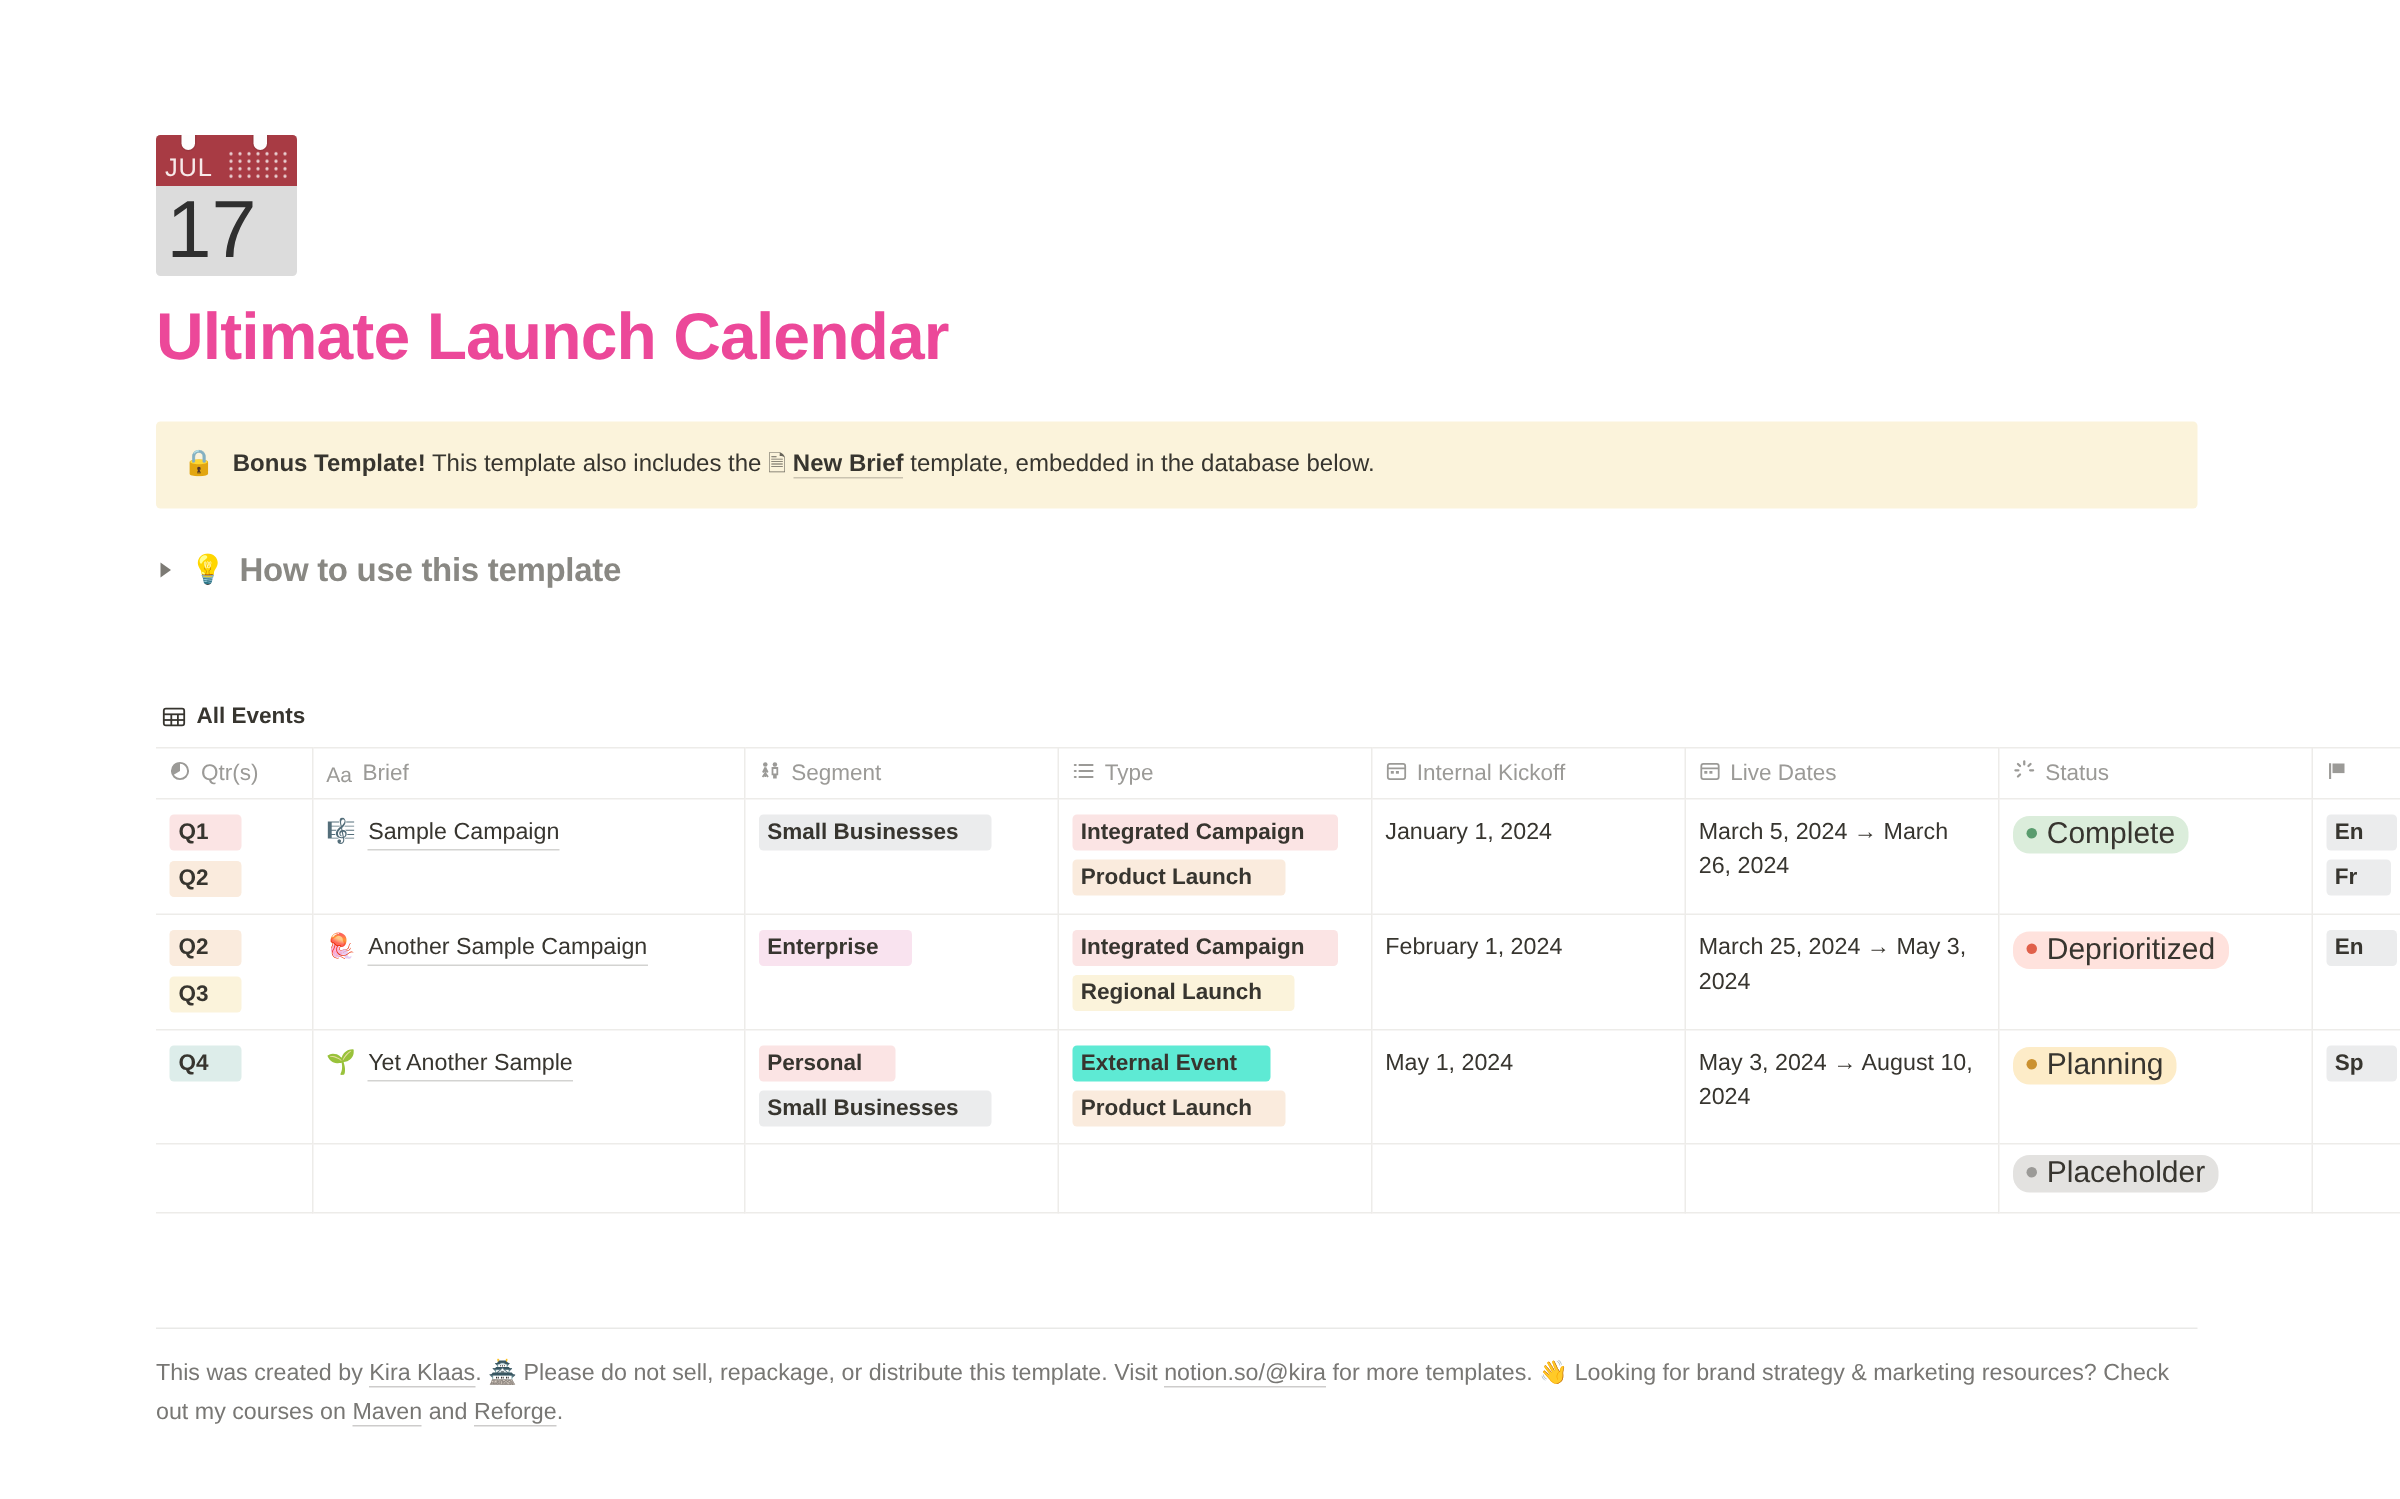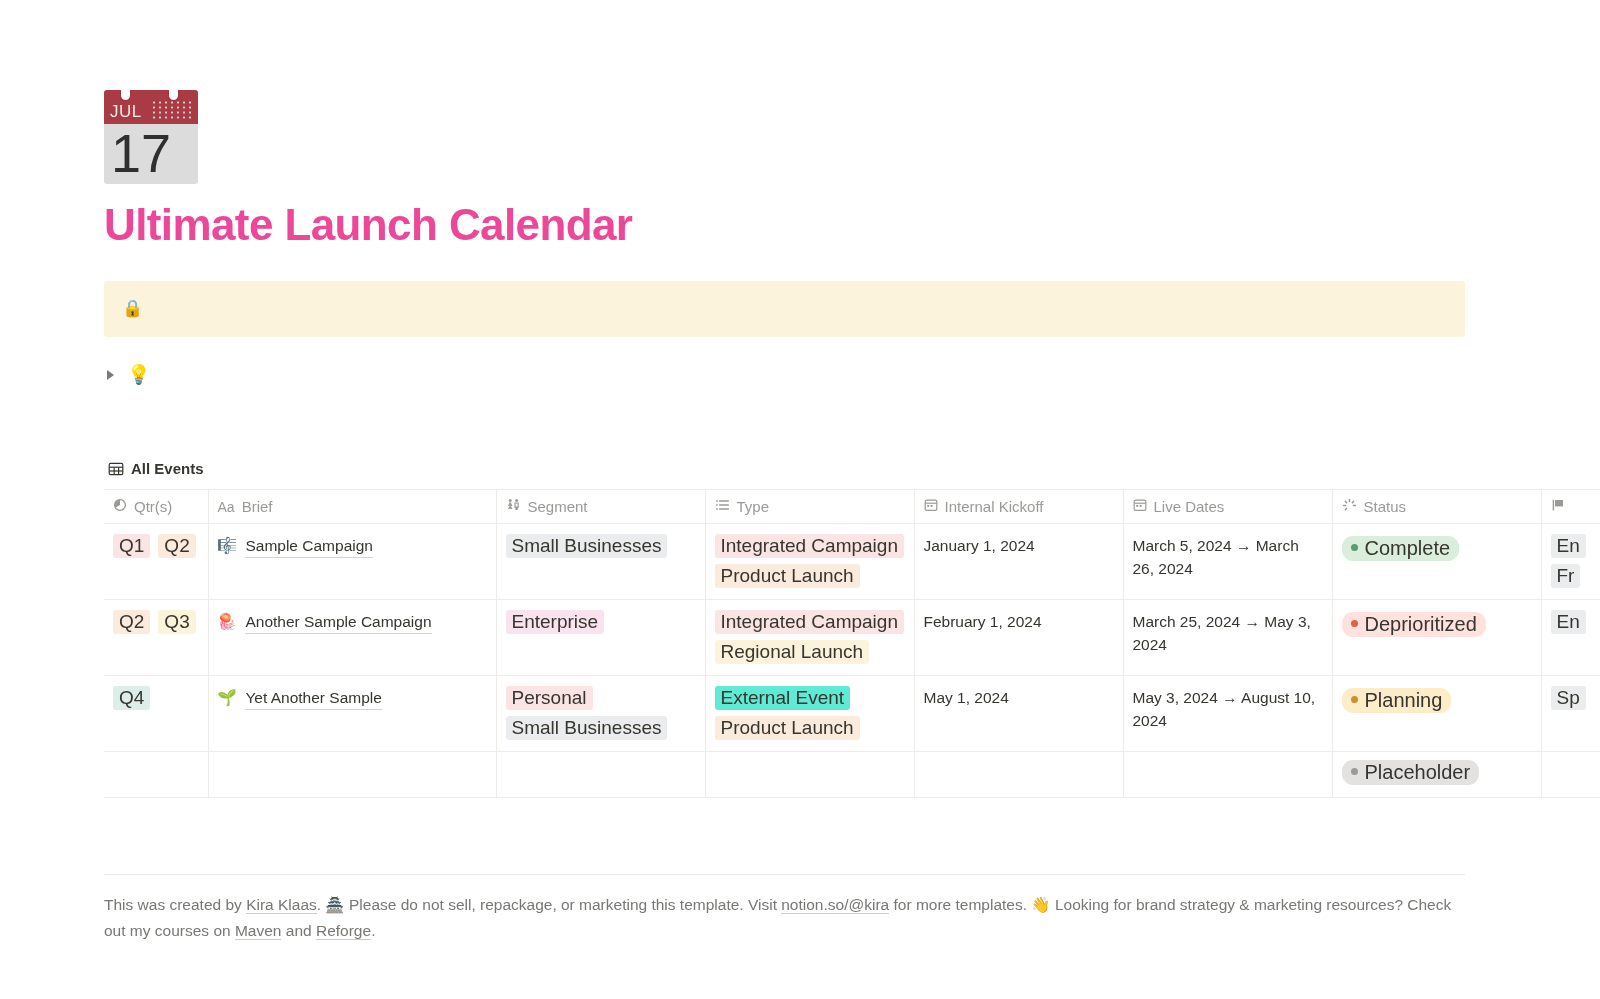--- a/index.html
+++ b/index.html
@@ -208,25 +208,26 @@
     padding: 10px 9px 11px 9px;
     font-size: 15.5px;
     line-height: 23px;
     color: #37352f;
     min-height: 24px;
   }
   .tags { display: flex; flex-wrap: wrap; gap: 7px 8px; }
   .tag {
     display: inline-block;
     border-radius: 3px;
-    padding: 1px 6px 2px 6px;
-    font-size: 19px;
+    padding: 1px 22px 2px 6px;
+    font-size: 15px;
     line-height: 21px;
     color: #37352f;
     white-space: nowrap;
+    font-weight: bold;
   }
   .stack { display: flex; flex-direction: column; gap: 6px; align-items: flex-start; }
   .title-cell {
     display: flex;
     align-items: flex-start;
     gap: 8px;
   }
   .title-emoji { font-size: 16px; line-height: 23px; }
   .title-link {
     border-bottom: 1px solid rgba(55,53,47,.22);
@@ -281,25 +282,29 @@
       </div>
       <span class="cal-ring r1"></span>
       <span class="cal-ring r2"></span>
       <div class="cal-day">17</div>
     </div>
 
     <h1 class="page-title">Ultimate Launch Calendar</h1>
 
     <div class="callout">
       <span class="callout-emoji">🔒</span>
+      <div class="callout-text">
+        <b>Bonus Template!</b><span> This template also includes the </span><span class="doc-glyph">🗎</span> <span class="inline-page-link">New Brief</span><span> template, embedded in the database below.</span>
+      </div>
     </div>
 
     <div class="toggle-row">
       <span class="toggle-arrow"></span>
       <span class="toggle-emoji">💡</span>
+      <span class="toggle-label">How to use this template</span>
     </div>
 
     <div class="db-wrap">
       <div class="db-title-row">
         <span>
           <svg class="grid-icon" width="16" height="16" viewBox="0 0 16 16" aria-hidden="true">
             <rect x="1.2" y="2.4" width="13.6" height="11.2" rx="1.4" fill="none" stroke="#37352f" stroke-width="1.2"></rect>
             <line x1="1.2" y1="6.2" x2="14.8" y2="6.2" stroke="#37352f" stroke-width="1.2"></line>
             <line x1="1.2" y1="10" x2="14.8" y2="10" stroke="#37352f" stroke-width="1.2"></line>
             <line x1="6.2" y1="6.2" x2="6.2" y2="13.6" stroke="#37352f" stroke-width="1.2"></line>
@@ -616,17 +621,17 @@
             <td>
                 <div class="cell"></div>
               </td>
           </tr>
 
         </tbody>
       </table>
     </div>
 
     <div class="footer">
-      <span>This was created by </span><a>Kira Klaas</a><span>. 🏯 Please do not sell, repackage, or marketing this template. Visit </span><a>notion.so/@kira</a><span> for more templates. 👋 Looking for brand strategy &amp; marketing resources? Check out my courses on </span><a>Maven</a><span> and </span><a>Reforge</a><span>.</span>
+      <span>This was created by </span><a>Kira Klaas</a><span>. 🏯 Please do not sell, repackage, or distribute this template. Visit </span><a>notion.so/@kira</a><span> for more templates. 👋 Looking for brand strategy &amp; marketing resources? Check out my courses on </span><a>Maven</a><span> and </span><a>Reforge</a><span>.</span>
     </div>
 
   </div>
 </div>
 
 </body></html>

